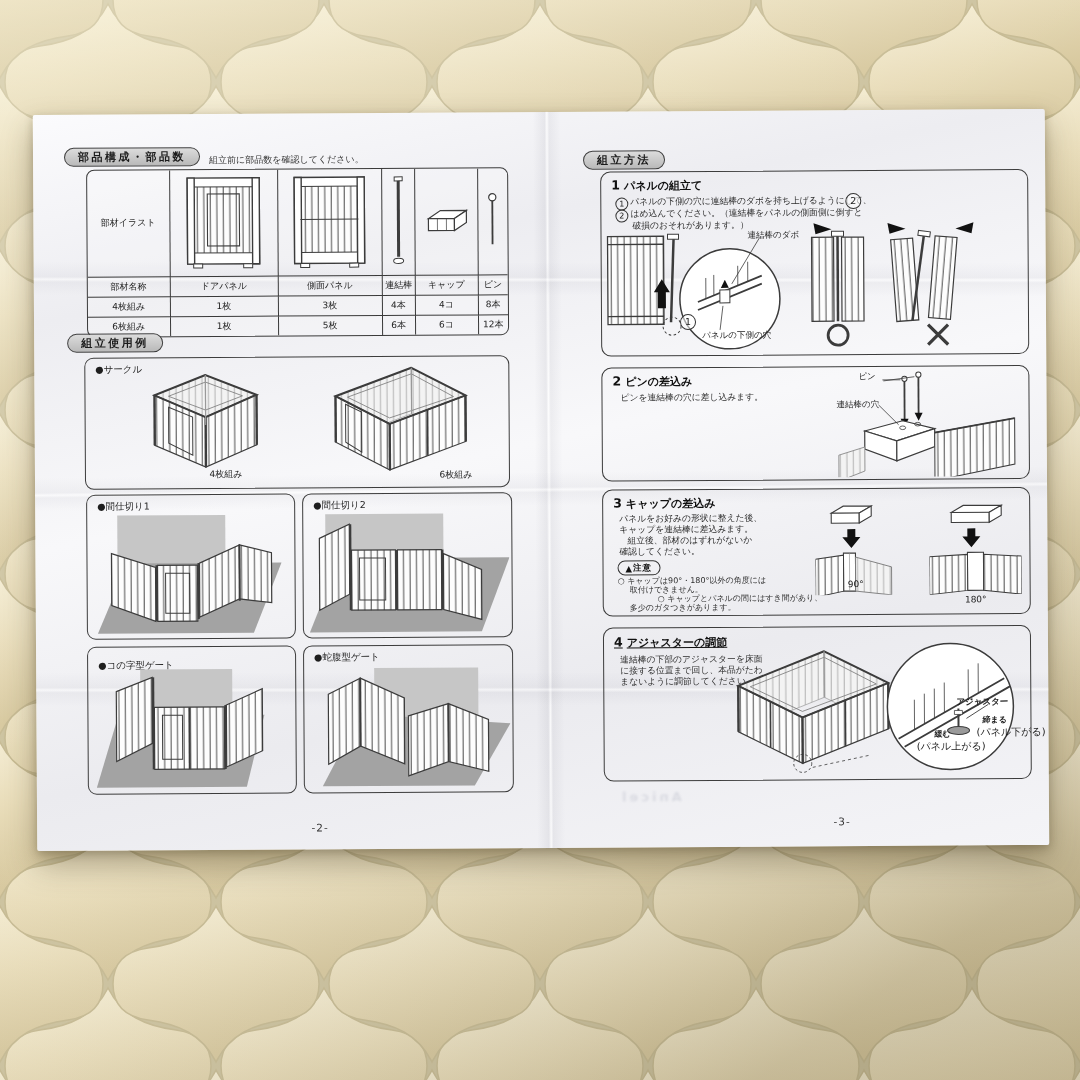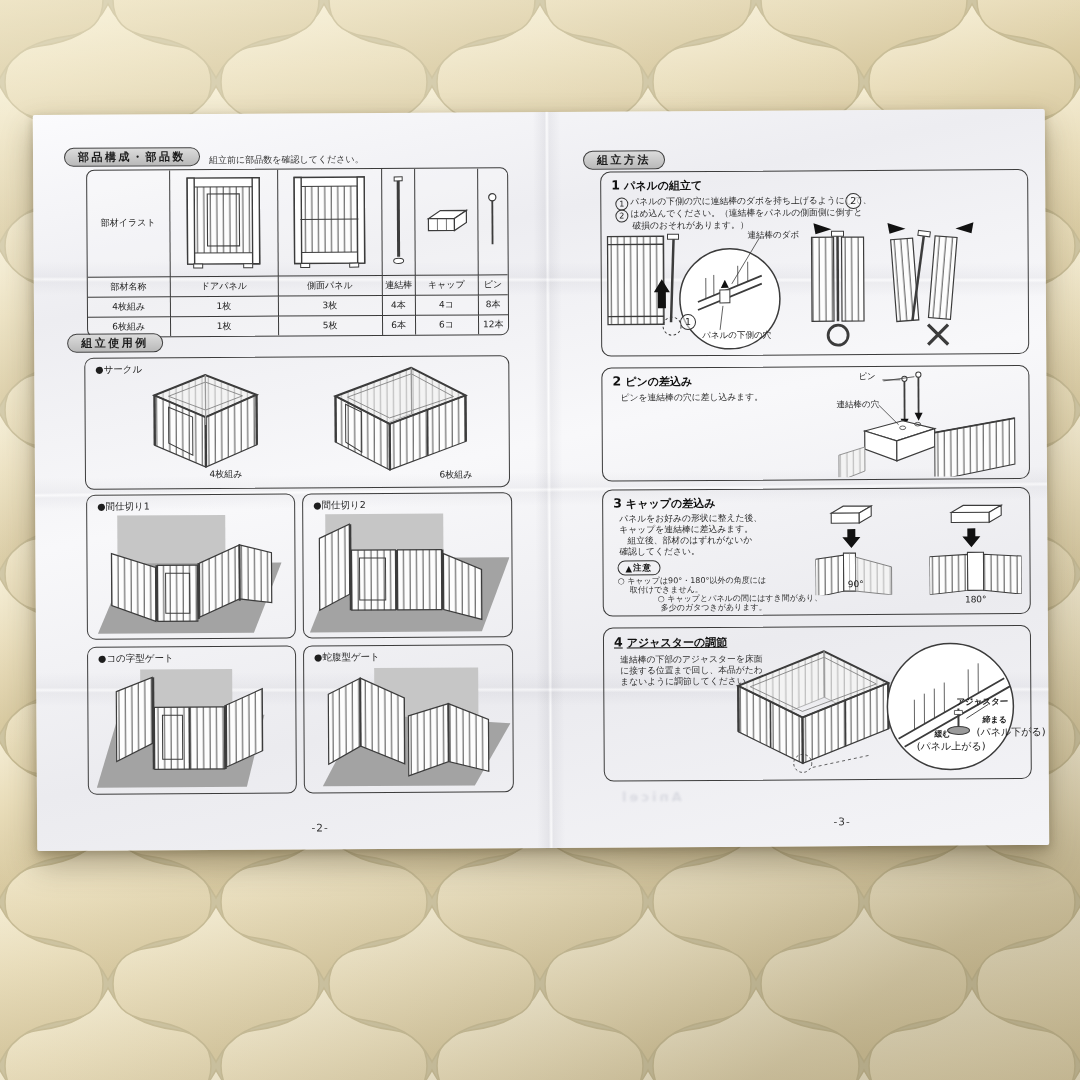--- a/index.html
+++ b/index.html
@@ -261,21 +261,21 @@
         <polygon points="88,38 132,38 132,98 88,98" fill="url(#pb)"></polygon>
         <polygon points="134,42 172,58 172,108 134,98" fill="url(#pb)"></polygon>
         <line x1="41" y1="12" x2="41" y2="98" stroke-width="2"></line>
         <line x1="87" y1="38" x2="87" y2="98" stroke-width="2"></line>
         <line x1="133" y1="38" x2="133" y2="98" stroke-width="2"></line>
       </g>
     </svg>
   </div>
 
   <div class="exbox" style="left:51px;top:532px;width:207px;height:146px;">
-    <span class="exlab" style="left:10px;top:5px;text-align:center;">●コの字型ゲート</span>
+    <span class="exlab" style="left:10px;top:12px;text-align:center;">●コの字型ゲート</span>
     <svg class="abs" style="left:8px;top:20px;" width="192" height="122" viewBox="0 0 192 122">
       <rect x="44" y="2" width="92" height="62" fill="#c6c6c6"></rect>
       <polygon points="0,120 22,48 168,48 150,120" fill="#a3a3a3"></polygon>
       <g stroke="#3c3c3c" fill="none" stroke-width="1.2">
         <polygon points="20,24 56,10 56,76 20,94" fill="url(#pb)"></polygon>
         <polygon points="58,40 128,40 128,102 58,102" fill="url(#pb)"></polygon>
         <line x1="93" y1="40" x2="93" y2="102" stroke-width="2"></line>
         <rect x="66" y="48" width="20" height="44" stroke-width="1"></rect>
         <polygon points="130,38 166,22 166,84 130,100" fill="url(#pb)"></polygon>
         <line x1="57" y1="10" x2="57" y2="102" stroke-width="2"></line>
@@ -388,21 +388,21 @@
     <span class="bl" style="left:16px;top:34px;">キャップを連結棒に差込みます。</span>
     <span class="bl" style="left:16px;top:45px;margin-left:8px;">組立後、部材のはずれがないか</span>
     <span class="bl" style="left:16px;top:56px;">確認してください。</span>
     <span class="caution" style="left:14px;top:70px;">
           <span>▲</span>
           <span>注意</span>
         </span>
     <span class="bl8" style="left:14px;top:86px;">○ キャップは90°・180°以外の角度には</span>
     <span class="bl8" style="left:26px;top:95px;">取付けできません。</span>
     <span class="bl8" style="left:14px;top:104px;margin-left:40px;">○ キャップとパネルの間にはすき間があり、</span>
-    <span class="bl8" style="left:26px;top:113px;margin-left:31px;">多少のガタつきがあります。</span>
+    <span class="bl8" style="left:26px;top:113px;">多少のガタつきがあります。</span>
     <svg class="abs" style="left:212px;top:14px;" width="78" height="92" viewBox="0 0 78 92">
       <g stroke="#3c3c3c" fill="none" stroke-width="1.1">
         <polygon points="16,10 28,3 56,3 44,10" fill="#fff"></polygon>
         <polygon points="16,10 44,10 44,20 16,20" fill="#fff"></polygon>
         <polygon points="44,10 56,3 56,13 44,20" fill="#fff"></polygon>
         <path d="M32,26 h8 v8 h5 l-9,11 -9,-11 h5 z" fill="#111" stroke="none"></path>
         <rect x="28" y="50" width="12" height="38" fill="#fff"></rect>
         <line x1="34" y1="50" x2="34" y2="88" stroke="#888" stroke-width="0.6"></line>
         <polygon points="0,56 28,52 28,88 0,94" fill="url(#pb)" stroke-width="1"></polygon>
         <polygon points="40,54 76,64 76,92 40,88" fill="url(#pbl)" stroke="#777" stroke-width="0.9"></polygon>

